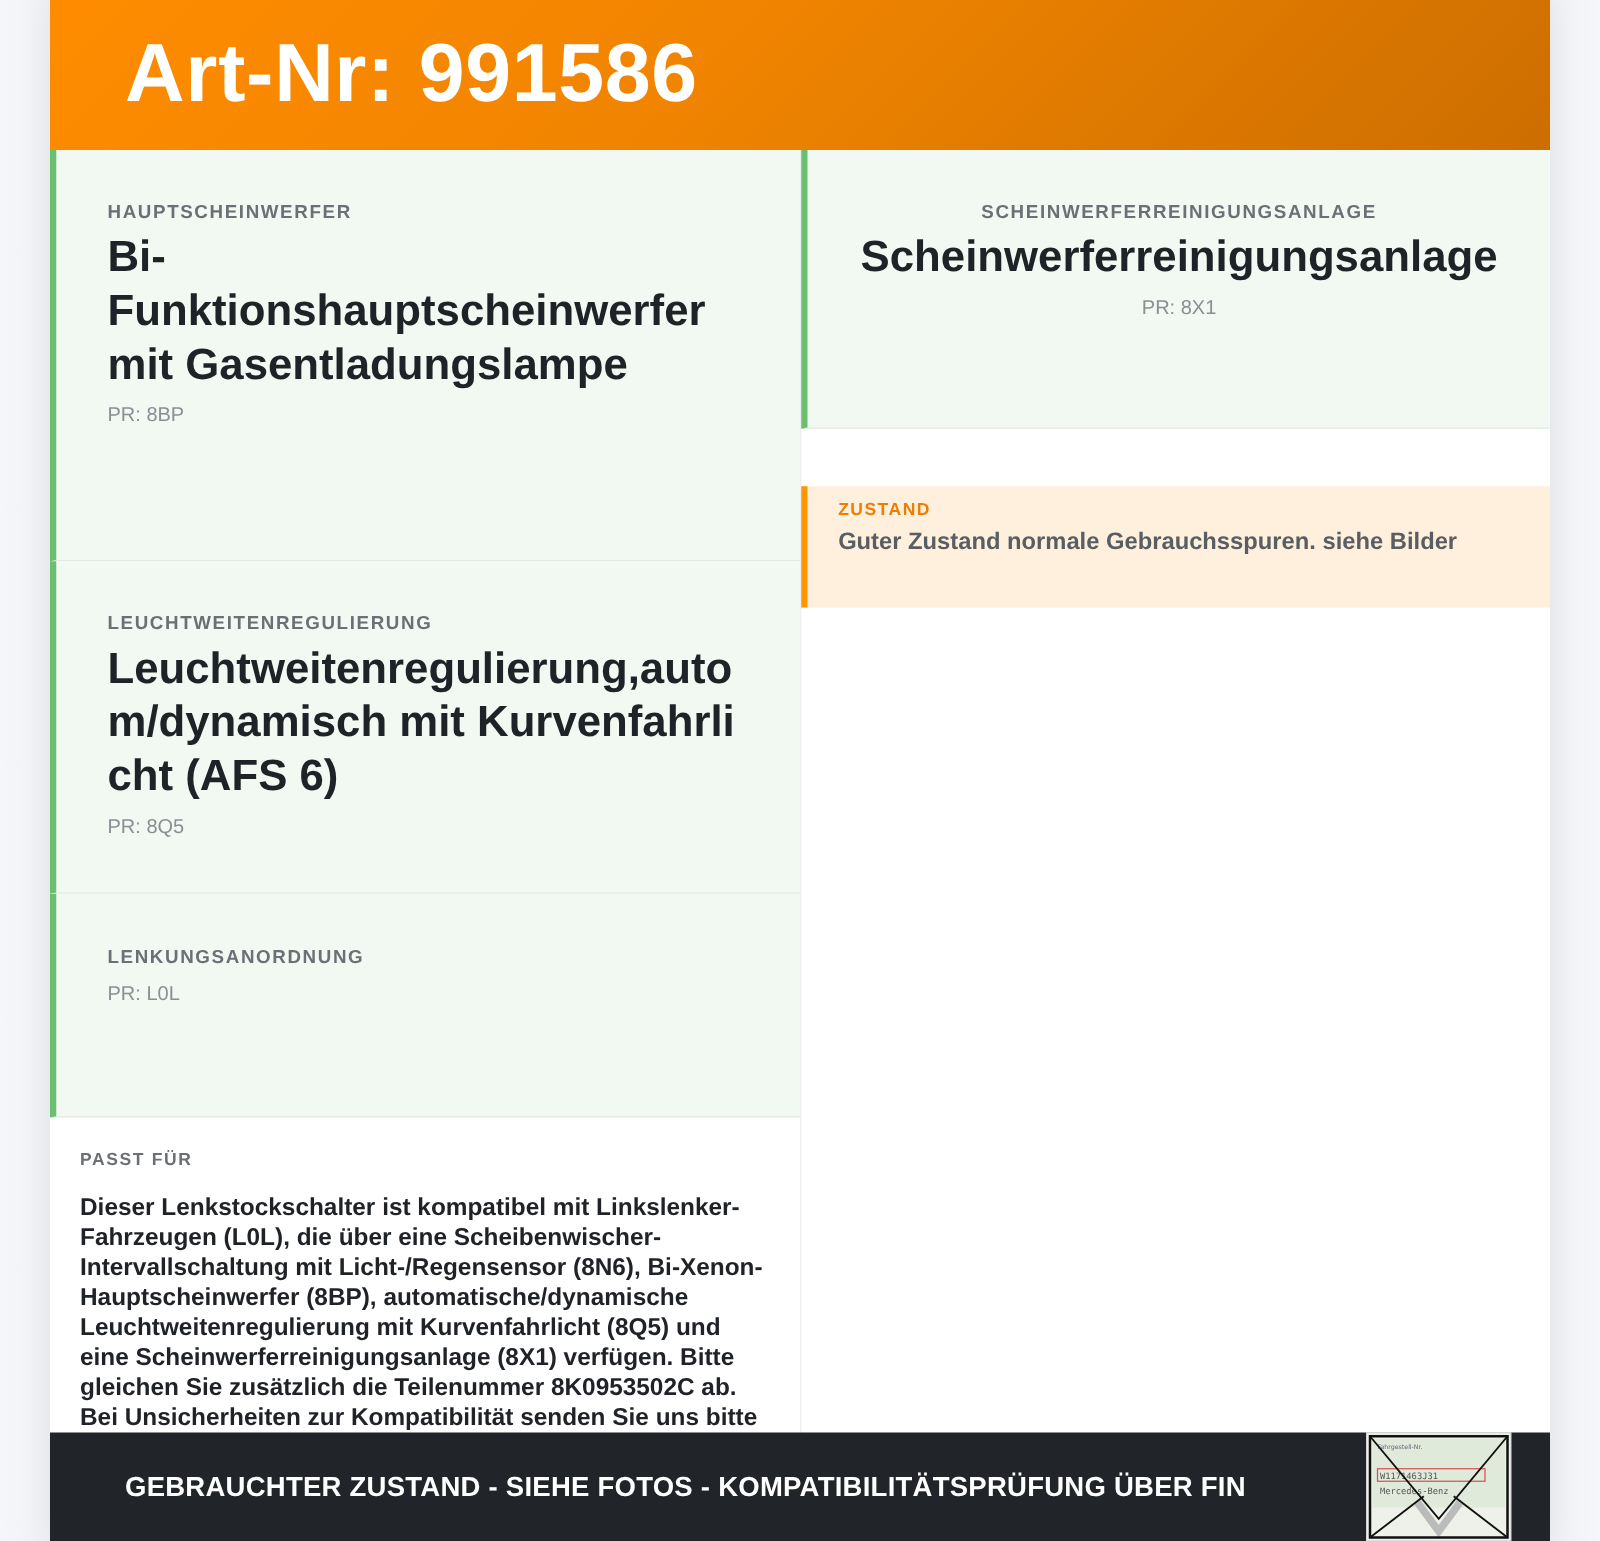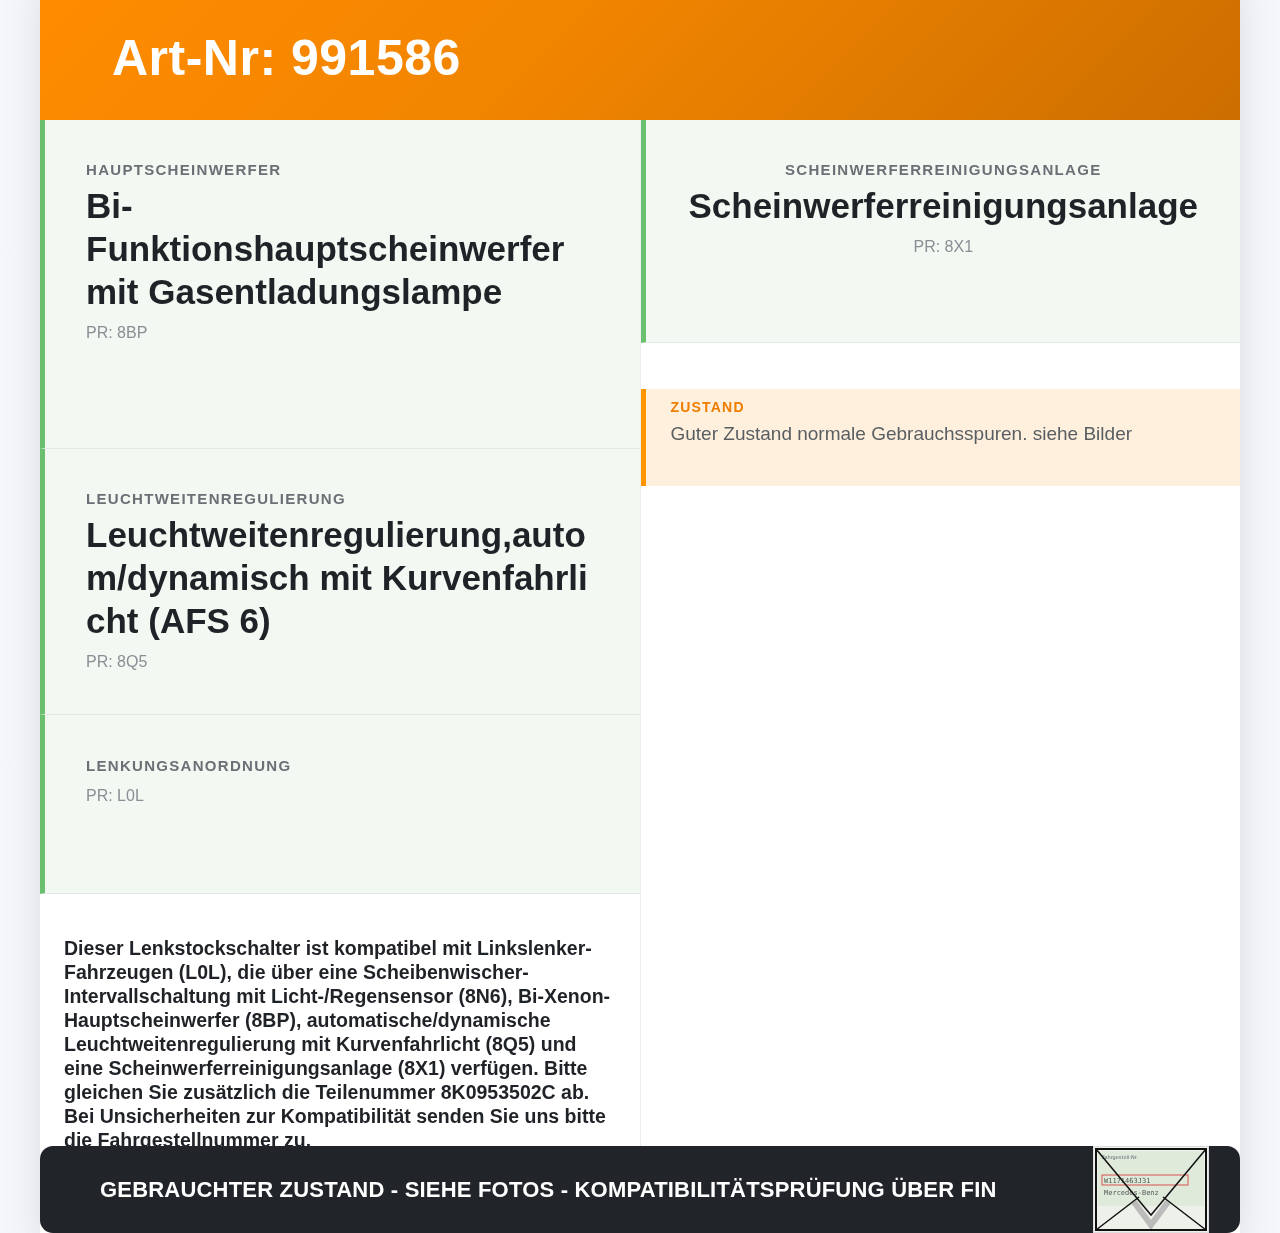--- a/index.html
+++ b/index.html
@@ -11,21 +11,21 @@
   .page {
     position:absolute; left:40px; top:0; width:1200px; height:1233px;
     background:#ffffff; box-shadow:0 0 24px rgba(0,0,0,0.06);
   }
   .header {
     height:120px;
     background: linear-gradient(135deg, #ff8c00 0%, #f08400 45%, #cc6e00 100%);
     display:flex; align-items:center; padding-left:60px; box-sizing:border-box;
   }
   .header h1 {
-    margin:12px; color:#fff; font-size:50px; font-weight:700; letter-spacing:0.5px;
+    margin:0; color:#fff; font-size:66px; font-weight:700; letter-spacing:0.5px;
     position:relative; top:-2px;
   }
   .grid { display:flex; }
   .col { width:600px; }
   .col-left { border-right:1px solid #eceef0; }
   .card {
     background:#f2f8f2; border-left:5px solid #6bc06f;
     border-bottom:1px solid #e3eae3; box-sizing:border-box;
     padding:0 40px 0 41px;
   }
@@ -46,34 +46,33 @@
   .c4 { height:287px; padding-top:40px; }
   .c5 { height:223px; padding-top:40px;text-align:center; }
   .condition {
     background:#fff0dd; border-left:5px solid #ff9500;
     padding:9px 20px 0 25px; height:97px; box-sizing:border-box;margin-top:46px;
   }
   .condition .label {
     font-size:14px; font-weight:700; color:#ef7d00; letter-spacing:1.2px; line-height:18px;
   }
   .condition .text {
-    font-size:19px; color:#595e63; margin-top:6px; line-height:24px; font-weight:400;
+    font-size:19px; color:#595e63; margin-top:6px; line-height:24px; font-weight:700;
   }
   .fits { padding:24px 24px 0 24px; height:313px; box-sizing:border-box; }
   .fits .label {
     font-size:14px; font-weight:700; color:#6b7076; letter-spacing:1.3px; line-height:18px;
   }
   .fits .text {
     font-size:19.5px; color:#1f2226; line-height:24px; margin-top:18px; font-weight:600;
   }
   .footer {
     position:absolute; left:0; top:1146px; width:1200px; height:87px;
     background:#212428; display:flex; align-items:center; box-sizing:border-box;
     padding-left:60px;
-    border-radius:13px;
   }
   .footer .text {
     color:#fff; font-size:22px; font-weight:700; letter-spacing:0.2px;
   }
   .thumb {
     position:absolute; left:1053px; top:0; width:116px; height:87px;
     background:#fff; box-sizing:border-box; border:1px solid #ddd;
   }
   .thumb svg { display:block; }
 </style>
@@ -95,20 +94,21 @@
       <div class="card c2">
         <div class="label">LEUCHTWEITENREGULIERUNG</div>
         <div class="value">Leuchtweitenregulierung,autom/dynamisch mit Kurvenfahrlicht (AFS 6)</div>
         <div class="pr">PR: 8Q5</div>
       </div>
       <div class="card c3">
         <div class="label">LENKUNGSANORDNUNG</div>
         <div class="pr">PR: L0L</div>
       </div>
       <div class="fits">
+        <div class="label">PASST FÜR</div>
         <div class="text">Dieser Lenkstockschalter ist kompatibel mit Linkslenker-Fahrzeugen (L0L), die über eine Scheibenwischer-Intervallschaltung mit Licht-/Regensensor (8N6), Bi-Xenon-Hauptscheinwerfer (8BP), automatische/dynamische Leuchtweitenregulierung mit Kurvenfahrlicht (8Q5) und eine Scheinwerferreinigungsanlage (8X1) verfügen. Bitte gleichen Sie zusätzlich die Teilenummer 8K0953502C ab. Bei Unsicherheiten zur Kompatibilität senden Sie uns bitte die Fahrgestellnummer zu.</div>
       </div>
     </div>
 
     <div class="col col-right">
       <div class="card c5">
         <div class="label">SCHEINWERFERREINIGUNGSANLAGE</div>
         <div class="value">Scheinwerferreinigungsanlage</div>
         <div class="pr">PR: 8X1</div>
       </div>

